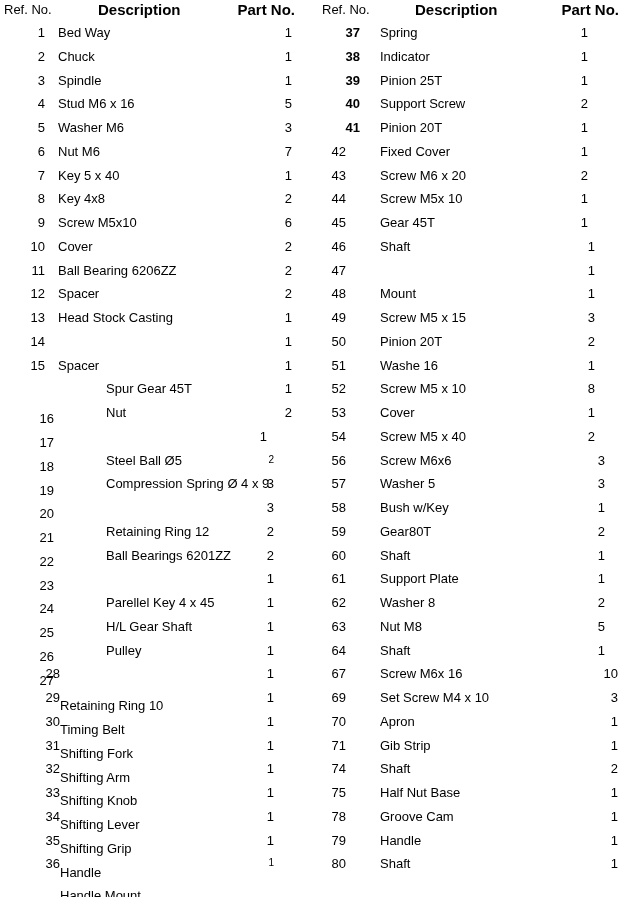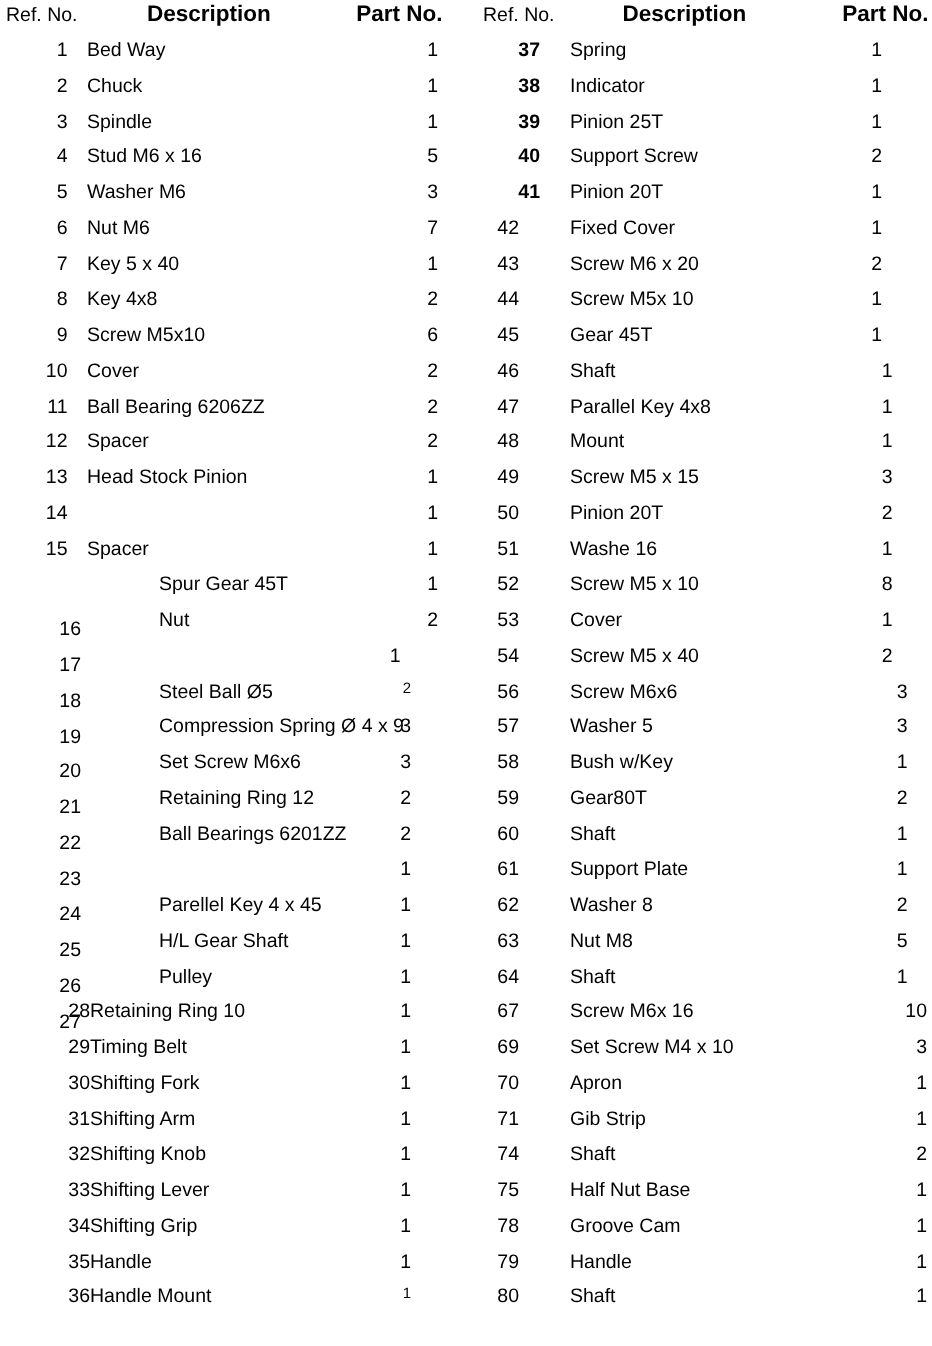--- a/index.html
+++ b/index.html
@@ -33,21 +33,21 @@
   .rows { position: absolute; top: 21px; left: 0; right: 0; }
   .row  { position: relative; height: 23.75px; line-height: 23.75px; }
   .cell { position: absolute; top: 0; white-space: nowrap; }
 
   
   .la .ref  { right: 265px; }
   .la .desc { left: 58px; }
   .lb .ref  { right: 256px; margin-top: 30px; }
   .lb .desc { left: 61px; margin-left: 45px; }
   .lc .ref  { right: 250px; }   
-  .lc .desc { left: 60px; }
+  .lc .desc { left: 60px; margin-top: 32px; }
 
   
   .lqa { right: 18px; }
   .lqb { right: 43px; }
   .lqc { right: 36px; }
 
   
   .ra .ref { right: 261px; font-weight: bold; }    
   .rb .ref { right: 275px; }
   .col-right .desc { left: 70px; }
@@ -128,21 +128,21 @@
           <span class="cell desc">Ball Bearing 6206ZZ</span>
           <span class="cell qty lqa">2</span>
         </div>
         <div class="row la">
           <span class="cell ref">12</span>
           <span class="cell desc">Spacer</span>
           <span class="cell qty lqa">2</span>
         </div>
         <div class="row la">
           <span class="cell ref">13</span>
-          <span class="cell desc">Head Stock Pinion</span>
+          <span class="cell desc">Head Stock Casting</span>
           <span class="cell qty lqa">1</span>
         </div>
         <div class="row la">
           <span class="cell ref">14</span>
           <span class="cell qty lqa">1</span>
         </div>
         <div class="row la">
           <span class="cell ref">15</span>
           <span class="cell desc">Spacer</span>
           <span class="cell qty lqa">1</span>
@@ -166,21 +166,20 @@
           <span class="cell desc">Steel Ball Ø5</span>
           <span class="cell qty lqc sm">2</span>
         </div>
         <div class="row lb">
           <span class="cell ref">20</span>
           <span class="cell desc">Compression Spring Ø 4 x 9</span>
           <span class="cell qty lqc">3</span>
         </div>
         <div class="row lb">
           <span class="cell ref">21</span>
-          <span class="cell desc">Set Screw M6x6</span>
           <span class="cell qty lqc">3</span>
         </div>
         <div class="row lb">
           <span class="cell ref">22</span>
           <span class="cell desc">Retaining Ring 12</span>
           <span class="cell qty lqc">2</span>
         </div>
         <div class="row lb">
           <span class="cell ref">23</span>
           <span class="cell desc">Ball Bearings 6201ZZ</span>
@@ -305,21 +304,20 @@
           <span class="cell desc">Gear 45T</span>
           <span class="cell qty rqa">1</span>
         </div>
         <div class="row rb">
           <span class="cell ref">46</span>
           <span class="cell desc">Shaft</span>
           <span class="cell qty rqb">1</span>
         </div>
         <div class="row rb">
           <span class="cell ref">47</span>
-          <span class="cell desc">Parallel Key 4x8</span>
           <span class="cell qty rqb">1</span>
         </div>
         <div class="row rb">
           <span class="cell ref">48</span>
           <span class="cell desc">Mount</span>
           <span class="cell qty rqb">1</span>
         </div>
         <div class="row rb">
           <span class="cell ref">49</span>
           <span class="cell desc">Screw M5 x 15</span>

